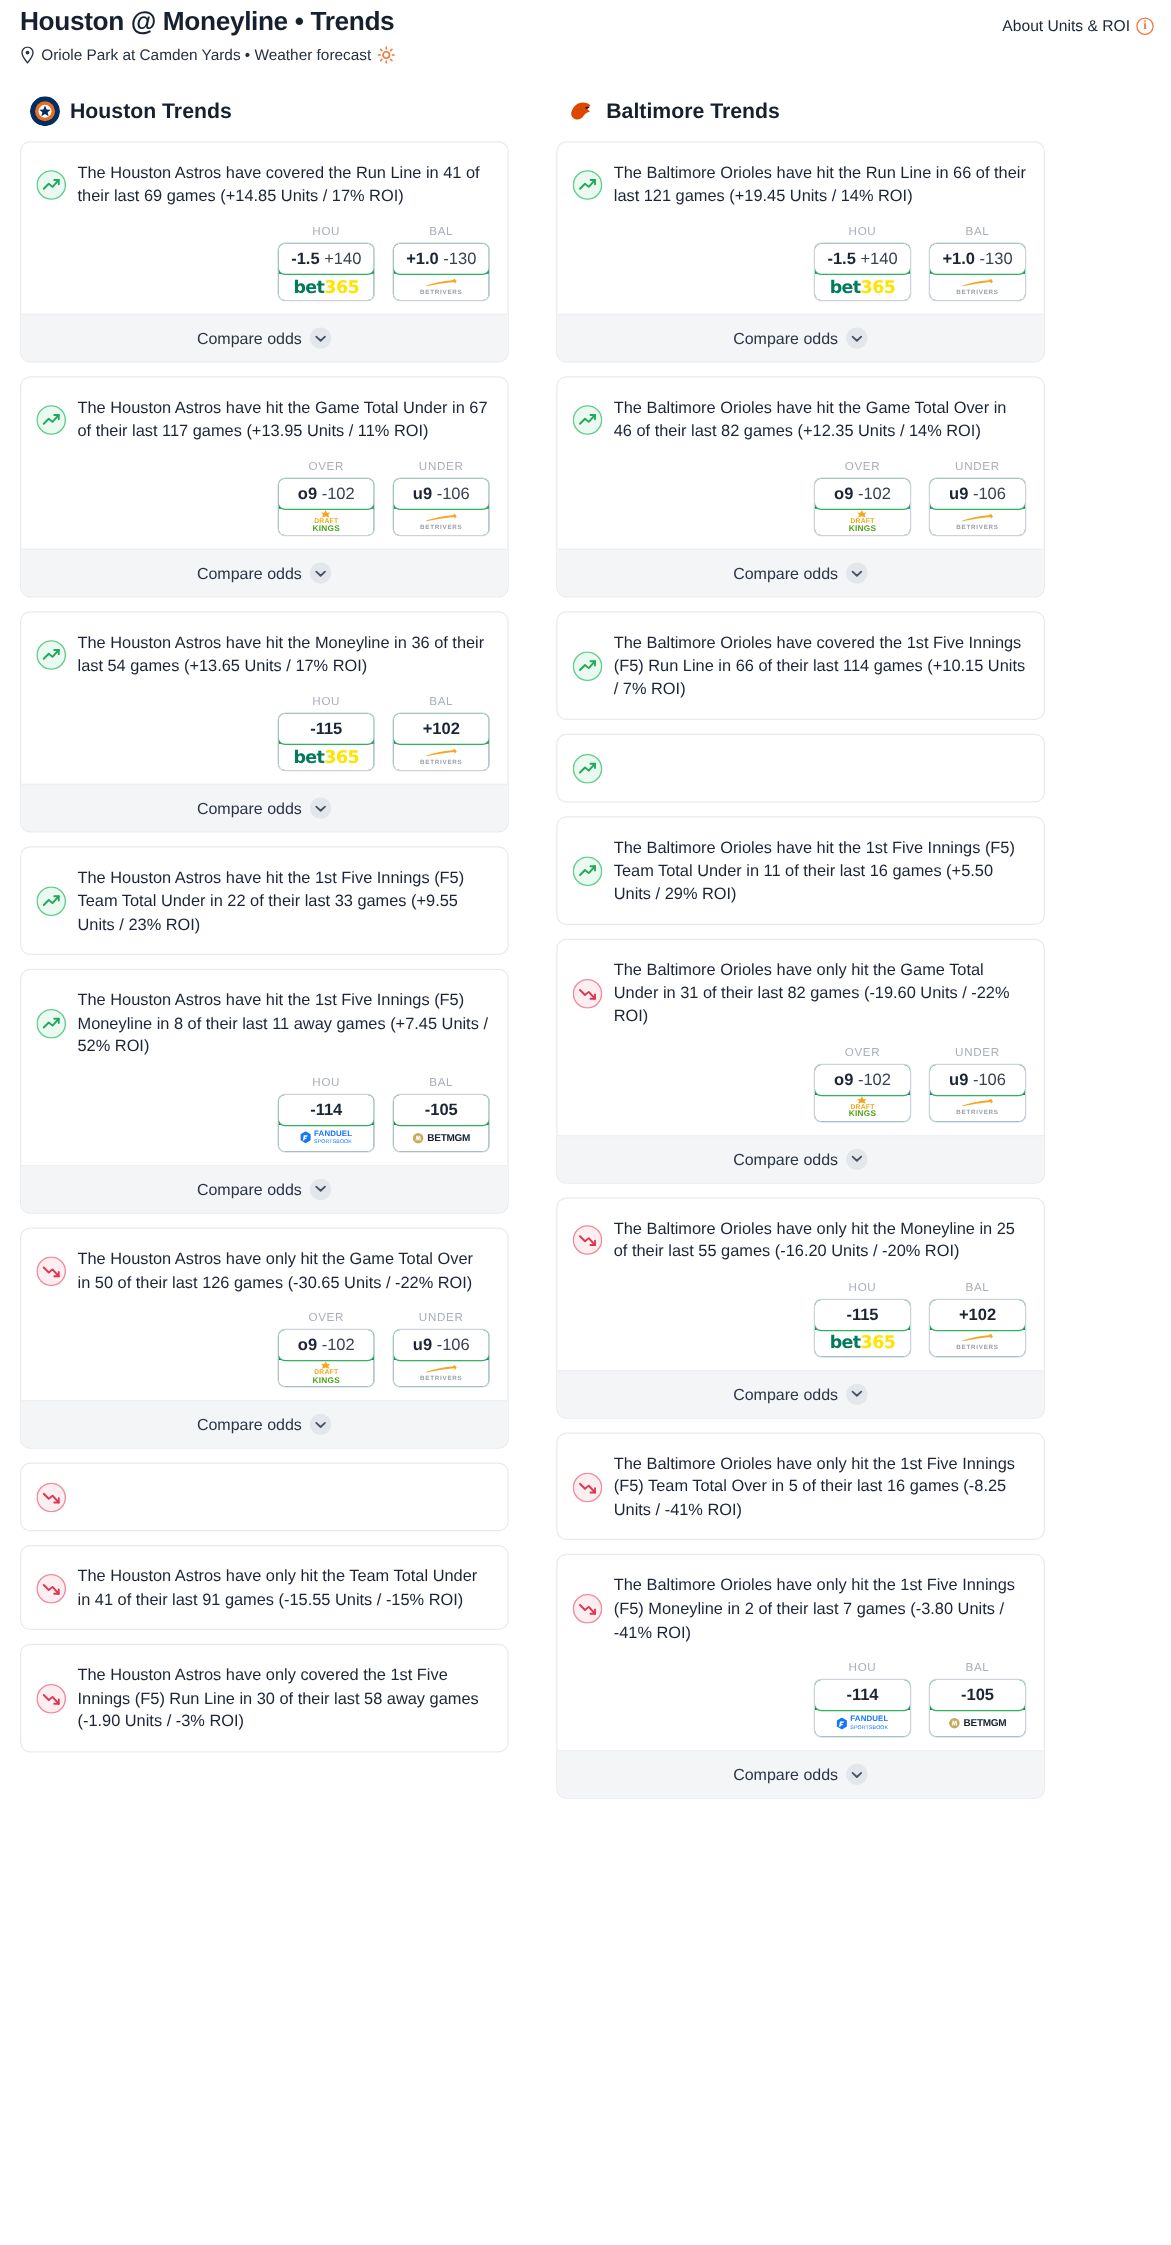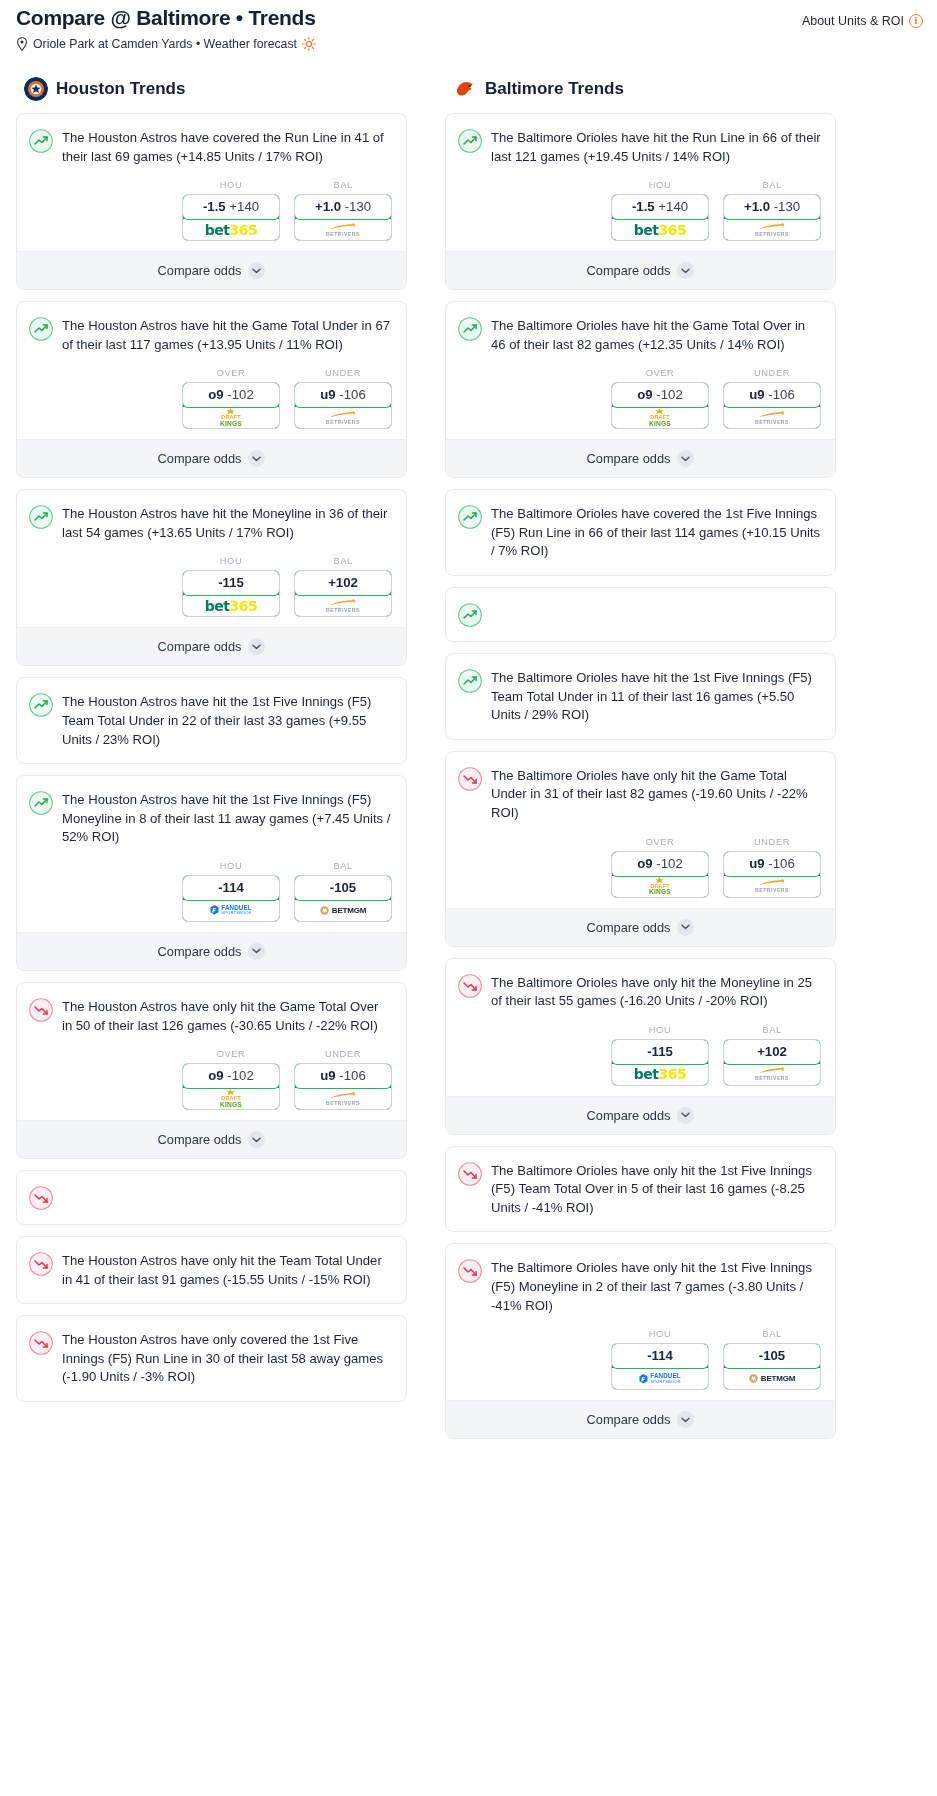--- a/index.html
+++ b/index.html
@@ -53,30 +53,30 @@
   .teamlogo { width: 24px; height: 24px; flex:0 0 auto; border-radius: 50%; }
 
   
   .card {
     border: 1px solid #e8eaee;
     border-radius: 8px;
     background: #fff;
     margin-bottom: 11px;
     overflow: hidden;
   }
-  .card-body { padding: 14px 14px 0 12px; display: flex; gap: 9px; }
+  .card-body { padding: 14px 14px 0 12px; display: flex; gap: 9px; align-items: center; }
   .tic { width: 24px; height: 24px; flex: 0 0 24px; margin-top: 1px; }
   .ttext { font-size: 13.1px; line-height: 1.42; color: #1c2536; padding-top: 1px; }
   .card.plain .card-body { padding-bottom: 14px; }
 
   .oddsrow {
     display: flex; justify-content: flex-end; gap: 14px;
     padding: 14px 14px 10px 14px;
   }
-  .oddscell { width: 98px; }
+  .oddscell { width: 78px; }
   .oddslabel {
     text-align: center; font-size: 9.3px; letter-spacing: .55px;
     color: #a9afb9; font-weight: 400; margin-bottom: 4px;
   }
   .oddsbox {
     border: 1px solid #ced3da; border-radius: 6px; overflow: hidden;
     background: #0f766e; cursor: pointer;
   }
   .oddsval {
     border: 1.3px solid #2eb35c; border-radius: 6px;
@@ -120,21 +120,21 @@
 </head>
 <body>
 
 <div class="page">
 
   <div class="topbar">
     <div class="about">
       <span>About Units &amp; ROI</span>
       <span class="info-ic">i</span>
     </div>
-    <h1 class="title">Compare @ Baltimore • Trends</h1>
+    <h1 class="title">Houston @ Moneyline • Trends</h1>
     <div class="subline">
       <svg class="pin" viewBox="0 0 12 14">
         <path d="M6 0.7C3.5 0.7 1.6 2.6 1.6 5c0 3 4.4 8.3 4.4 8.3S10.4 8 10.4 5C10.4 2.6 8.5 0.7 6 0.7z" fill="none" stroke="#2b3545" stroke-width="1.1"></path>
         <circle cx="6" cy="5" r="1.5" fill="#2b3545"></circle>
       </svg>
       <span class="wx-link">Oriole Park at Camden Yards • Weather forecast</span>
       <svg class="sun" viewBox="0 0 14 14">
         <circle cx="7" cy="7" r="2.6" fill="none" stroke="#f4763b" stroke-width="1.3"></circle>
         <g stroke="#f4763b" stroke-width="1.2" stroke-linecap="round">
           <line x1="7" y1="0.6" x2="7" y2="2.2"></line>

